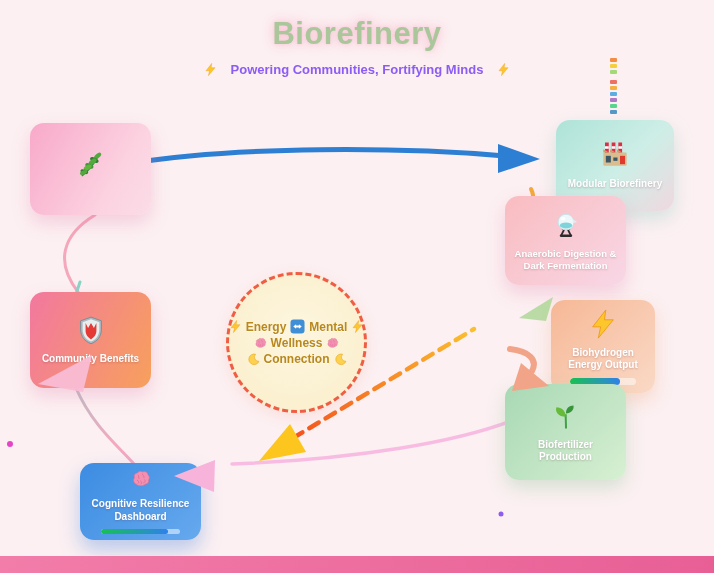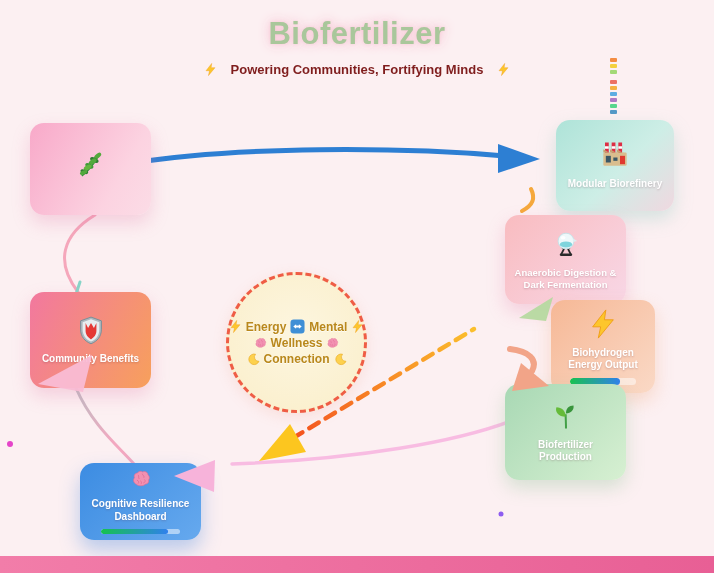--- a/index.html
+++ b/index.html
@@ -9,21 +9,21 @@
     font-family:"Liberation Sans", sans-serif;
   }
   
   .hdr{position:absolute;left:0;top:0;width:100%;text-align:center;z-index:4;}
   .title{
     margin-top:16px;font-size:31px;font-weight:800;letter-spacing:.5px;
     color:#a9c79b;
     text-shadow:0 0 12px rgba(247,178,200,.95),0 0 3px rgba(250,210,220,.8);
   }
   .subtitle{
-    margin-top:10px;font-size:13px;font-weight:600;color:#7f1d1d;
+    margin-top:10px;font-size:13px;font-weight:600;color:#8b5cf6;
     display:flex;align-items:center;justify-content:center;gap:14px;
   }
   .subtitle .ic{width:13px;height:13px;display:inline-block;}
   
   .card{
     position:absolute;z-index:2;border-radius:14px;
     display:flex;flex-direction:column;align-items:center;justify-content:center;
     padding:6px;box-sizing:border-box;
     box-shadow:0 8px 18px rgba(228,120,165,.28);
   }
@@ -32,21 +32,21 @@
     font-size:10px;font-weight:700;color:#fff;text-align:center;line-height:1.25;
     text-shadow:0 1px 2px rgba(90,40,60,.25);
   }
   .card .ptrack{
     width:72%;height:7px;border-radius:4px;background:rgba(255,255,255,.5);
     margin-top:6px;overflow:hidden;
   }
   .card .pfill{height:100%;border-radius:4px;background:linear-gradient(90deg,#16c24f,#2f80ed);}
   .c-waste{left:30px;top:123px;width:121px;height:92px;background:linear-gradient(120deg,#f8a9c9,#fcd3e1 70%,#fbdce6);}
   .c-refinery{left:556px;top:120px;width:118px;height:91px;background:linear-gradient(135deg,#aee3d8,#cdeee6 55%,#f0d8e0);box-shadow:0 8px 18px rgba(140,200,190,.35);}
-  .c-digestion{left:505px;top:215px;width:121px;height:89px;background:linear-gradient(135deg,#f9bcc0,#f8d7e6);}
+  .c-digestion{left:505px;top:196px;width:121px;height:89px;background:linear-gradient(135deg,#f9bcc0,#f8d7e6);}
   .c-digestion .nlabel{font-size:9.5px;}
   .c-hydrogen{left:551px;top:292px;width:104px;height:93px;background:linear-gradient(135deg,#f6b896,#fad9c6);box-shadow:0 8px 18px rgba(240,160,110,.3);margin-top:8px;}
   .c-fertilizer{left:505px;top:377px;width:121px;height:96px;background:linear-gradient(135deg,#a8d8b4,#d7f0d2);box-shadow:0 8px 18px rgba(130,190,140,.3);margin-top:7px;}
   .c-benefits{left:30px;top:292px;width:121px;height:96px;background:linear-gradient(115deg,#f2789f,#f7a05c);}
   .c-dashboard{left:80px;top:463px;width:121px;height:77px;background:linear-gradient(135deg,#3c8ce2,#66a9ee);box-shadow:0 10px 20px rgba(60,130,220,.35);}
   
   .hub{
     position:absolute;left:226px;top:272px;width:135px;height:135px;z-index:2;
     border:3.5px dashed #ef5d45;border-radius:50%;
     background:radial-gradient(circle at 50% 45%,#fdf6e0,#faeec9);
@@ -171,21 +171,21 @@
 
   <g>
     <circle cx="10" cy="444" r="3" fill="#e544c9"></circle>
     <circle cx="501" cy="514" r="2.5" fill="#8e5cf0"></circle>
     <circle cx="608" cy="448" r="2" fill="#66bb4a"></circle>
     <circle cx="160" cy="487" r="2" fill="#cddc39"></circle>
   </g>
 </svg>
 
 <div class="hdr">
-  <div class="title">Biofertilizer</div>
+  <div class="title">Biorefinery</div>
   <div class="subtitle">
     <svg class="ic">
         <use href="#sym-bolt"></use>
       </svg>
     <span>Powering Communities, Fortifying Minds</span>
     <svg class="ic">
         <use href="#sym-bolt"></use>
       </svg>
   </div>
 </div>

